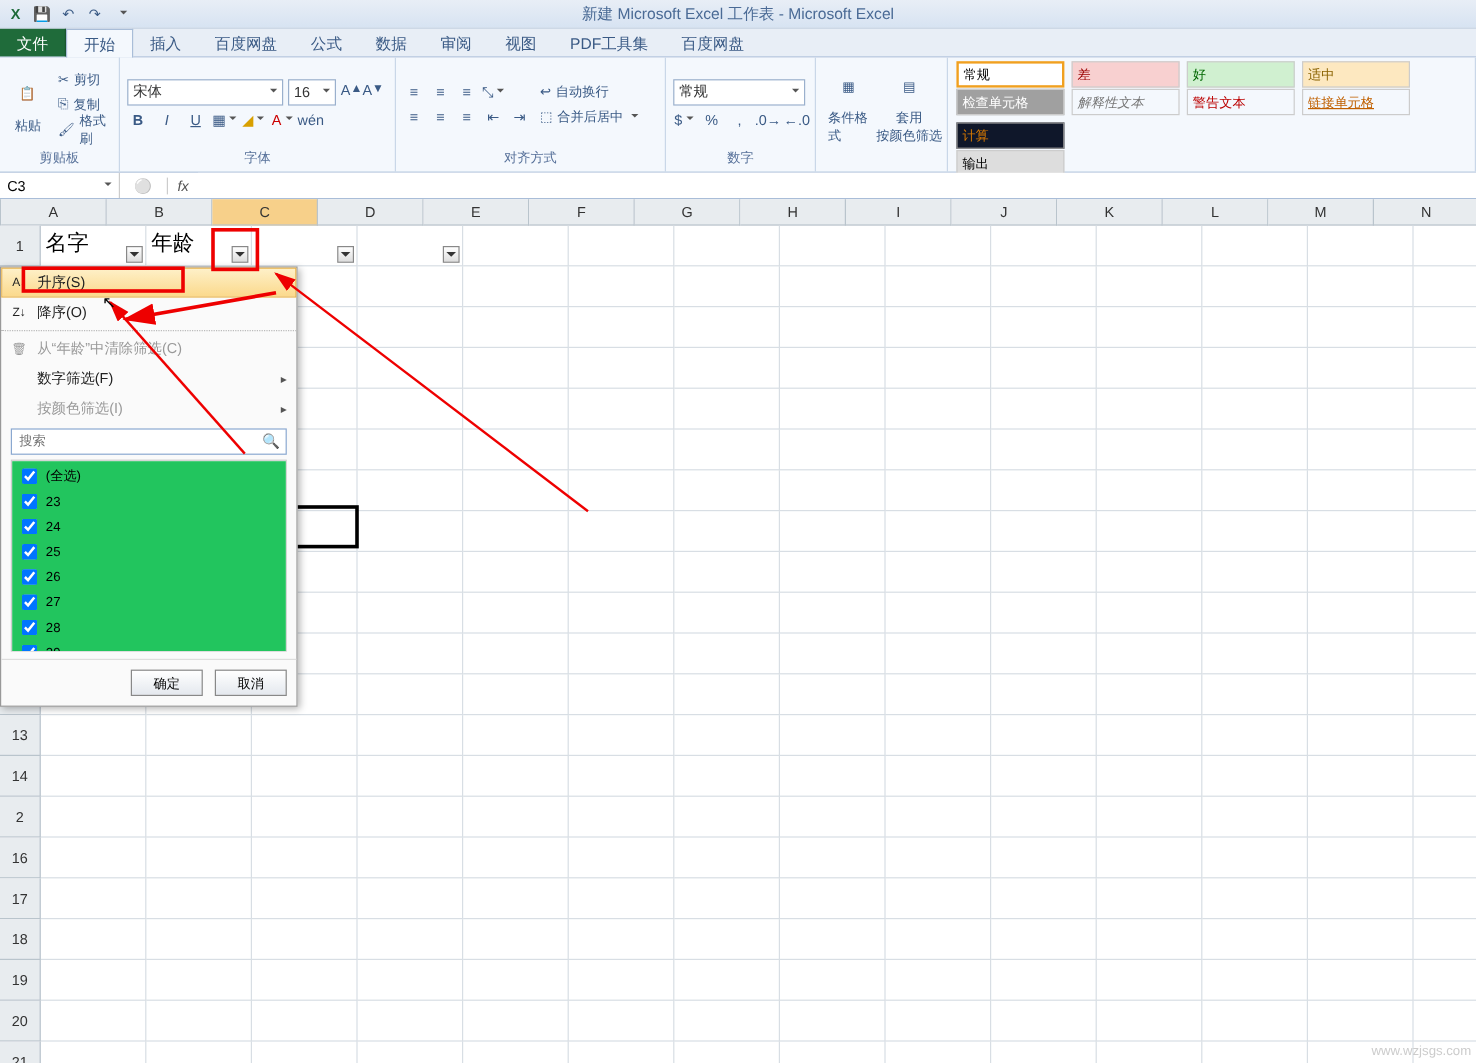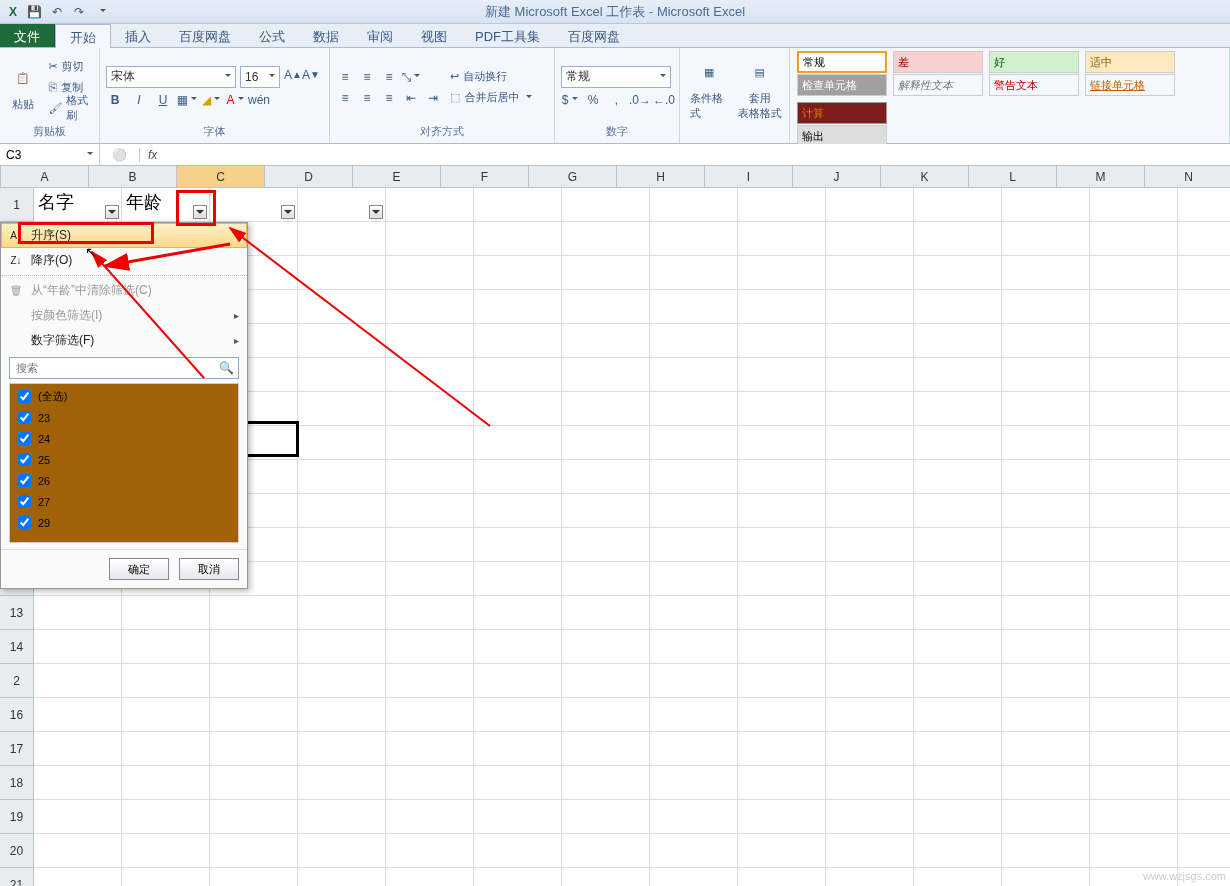--- a/index.html
+++ b/index.html
@@ -38,21 +38,21 @@
 .style-swatch{width:90px;height:22px;border:1px solid #ccc;padding:1px 4px;display:flex;align-items:center;font-size:11px;margin:1px}
 .style-swatch.normal{background:#fff;border:2px solid #f0a020}
 .style-swatch.bad{background:#f8d0d0;color:#900}
 .style-swatch.good{background:#d0f0d0;color:#060}
 .style-swatch.neutral{background:#fde8c0;color:#8a6200}
 .style-swatch.check{background:#a0a0a0;color:#fff}
 .style-swatch.explain{color:#777;font-style:italic}
 .style-swatch.warn{color:#b00}
 .style-swatch.link{color:#c06000;text-decoration:underline}
 .style-swatch.output{background:#ddd}
-.style-swatch.calc{background:#7f1d1d;color:#d87a00;border:1px solid #999}
+.style-swatch.calc{background:#0f172a;color:#d87a00;border:1px solid #999}
 
 
 .fbar{height:22px;border-bottom:1px solid #a9bdd8;display:flex;align-items:center;background:#fff}
 .namebox{width:100px;border-right:1px solid #ccc;padding:0 6px;height:100%;display:flex;align-items:center;justify-content:space-between}
 .fx-sym{font-style:italic;color:#555;padding:0 8px}
 .formula-input{flex:1;border:none;height:100%;padding:0 4px}
 
 
 .grid-wrap{display:flex}
 .selall{width:34px;height:22px;background:#e8ecef;border-right:1px solid #b9c4cc;border-bottom:1px solid #b9c4cc}
@@ -76,21 +76,21 @@
 
 .filter-menu{position:absolute;left:0;top:0;width:248px;background:#fafafa;border:1px solid #999;box-shadow:2px 2px 6px rgba(0,0,0,.3)}
 .fmenu-item{display:flex;align-items:center;padding:4px 8px;gap:8px;position:relative;color:#222}
 .fmenu-item:hover,.fmenu-item.hov{background:linear-gradient(#fef0c8,#fbd98c);border:1px solid #eab54d;padding:3px 7px}
 .fmenu-item.dis{color:#999}
 .fmenu-sep{border-top:1px dotted #bbb;margin:2px 0}
 .fmenu-sub::after{content:"▸";position:absolute;right:8px;font-size:10px;color:#555}
 .sort-ico{width:14px;height:14px;display:flex;align-items:center;justify-content:center;font-size:10px}
 .search-box{margin:4px 8px;border:1px solid #8aa8d0;background:#fff;display:flex;align-items:center;height:22px;padding:0 4px}
 .search-box input{border:none;flex:1;font-size:11px}
-.check-list{margin:0 8px 6px;border:1px solid #ccc;background:#a16207;height:160px;overflow-y:auto;padding:2px}
+.check-list{margin:0 8px 6px;border:1px solid #ccc;background:#22c55e;height:160px;overflow-y:auto;padding:2px}
 .check-list label{display:flex;align-items:center;gap:4px;font-size:11px;padding:1px 2px}
 .fmenu-foot{display:flex;justify-content:flex-end;gap:10px;padding:8px;border-top:1px solid #ddd}
 .fmenu-foot button{width:60px;height:22px;border:1px solid #888;background:linear-gradient(#fff,#e4e8ee);font-size:11px}
 
 .watermark{position:absolute;right:4px;bottom:4px;color:#ccc;font-size:11px}
 
 
 .dd-arrow::after{content:"";display:inline-block;border:3px solid transparent;border-top-color:#555;margin-left:3px;vertical-align:middle}
 </style>
 </head>
@@ -225,21 +225,21 @@
 
   <div class="rgroup" style="width:110px">
     <div class="rgroup-body">
       <div class="rbtn-lg">
           <div class="ico">▦</div>
           <span>条件格式</span>
         </div>
       <div class="rbtn-lg">
           <div class="ico">▤</div>
           <span style="white-space:pre;text-align:center">套用
-表格格式</span>
+按颜色筛选</span>
         </div>
     </div>
     <div class="rgroup-label">&nbsp;</div>
   </div>
 
   <div class="rgroup" style="flex:1;min-width:400px">
     <div class="rgroup-body" style="flex-wrap:wrap">
       <div>
         <div class="style-swatch normal">常规</div>
         <div class="style-swatch check">检查单元格</div>
@@ -674,43 +674,44 @@
   </div>
   <div class="fmenu-item">
     <span class="sort-ico">Z↓</span>
     <span>降序(O)</span>
   </div>
   <div class="fmenu-sep"></div>
   <div class="fmenu-item dis">
     <span class="sort-ico">🗑</span>
     <span>从“年龄”中清除筛选(C)</span>
   </div>
+  <div class="fmenu-item fmenu-sub">
+    <span class="sort-ico"></span>
+    <span>数字筛选(F)</span>
+  </div>
   <div class="fmenu-item dis fmenu-sub">
     <span class="sort-ico"></span>
     <span>按颜色筛选(I)</span>
-  </div>
-  <div class="fmenu-item fmenu-sub">
-    <span class="sort-ico"></span>
-    <span>数字筛选(F)</span>
   </div>
   <div class="search-box">
     <input placeholder="搜索" style="">
     <span style="color:#3a6aaa">🔍</span>
   </div>
   <div class="check-list">
     <label>
           <input type="checkbox" checked="" style="">
           <span>(全选)</span>
         </label>
     <div id="checkvals">
           <label><input type="checkbox" checked="" style="">23</label>
           <label><input type="checkbox" checked="" style="">24</label>
           <label><input type="checkbox" checked="" style="">25</label>
           <label><input type="checkbox" checked="" style="">26</label>
           <label><input type="checkbox" checked="" style="">27</label>
+          <label><input type="checkbox" checked="" style="">28</label>
           <label><input type="checkbox" checked="" style="">29</label>
         </div>
   </div>
   <div class="fmenu-foot">
     <button>确定</button>
     <button>取消</button>
   </div>
 </div>
 
 <div class="ann-box" style="left:18px;top:56px;width:136px;height:22px"></div>

